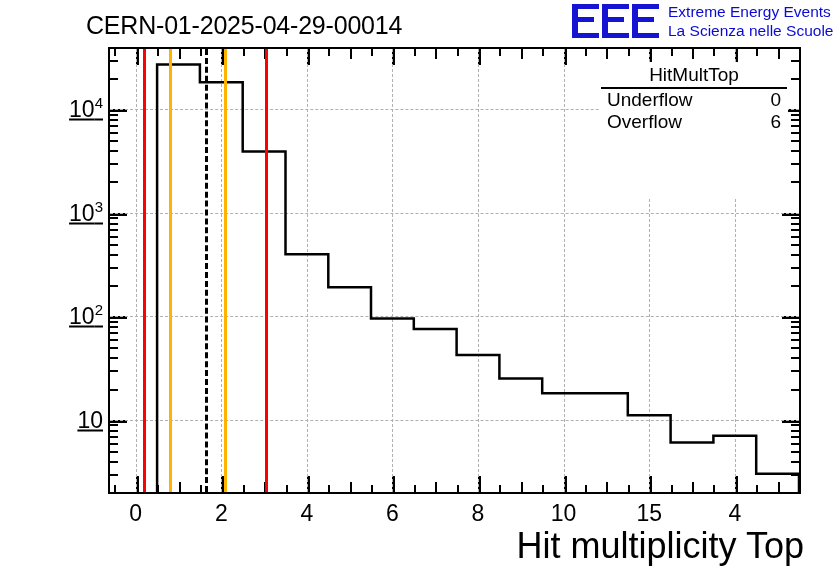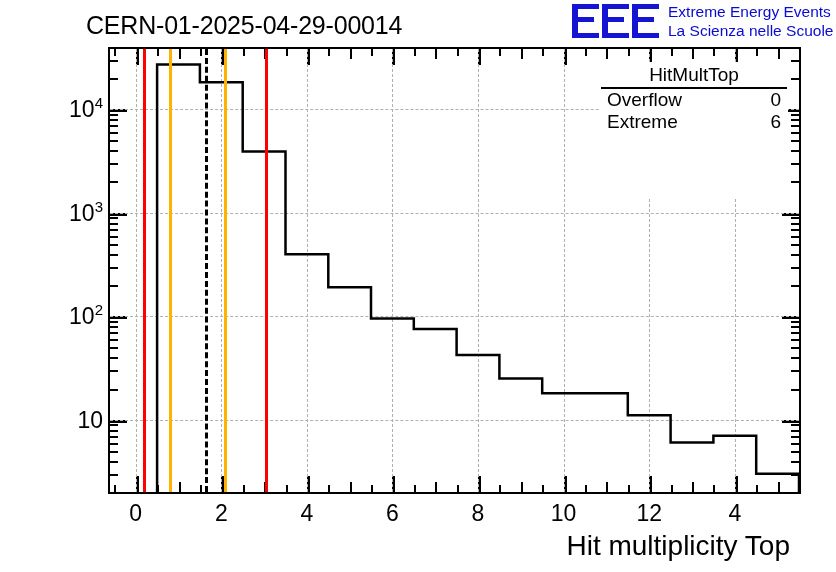--- a/index.html
+++ b/index.html
@@ -34,23 +34,23 @@
   
   .tickb{position:absolute;bottom:0;width:2px;background:#000;}
   .tickt{position:absolute;top:0;width:2px;background:#000;}
   .tickl{position:absolute;left:0;height:2px;background:#000;}
   .tickr{position:absolute;right:0;height:2px;background:#000;}
 
   
   .xlab{position:absolute;font-size:23px;line-height:25px;text-align:center;
         transform:translateX(-50%);white-space:nowrap;}
   .ylab{position:absolute;font-size:23px;line-height:25px;text-align:right;
-        white-space:nowrap;transform:translateY(-50%);}
+        white-space:nowrap;transform:translateY(-50%);text-decoration:underline;}
   .ylab sup{font-size:15px;vertical-align:super;line-height:0;}
-  #xtitle{position:absolute;right:46px;top:530px;font-size:28px;
+  #xtitle{position:absolute;right:32px;top:530px;font-size:36px;
           line-height:32px;white-space:nowrap;}
 
   
   #hist{position:absolute;left:0;top:0;width:689px;height:443px;}
   .vline{position:absolute;top:0;height:443px;width:0;}
 
   
   #stats{position:absolute;left:600px;top:62px;width:188px;height:137px;
          background:#ffffff;border:1px solid #ffffff;box-sizing:border-box;
          font-size:19px;line-height:22px;}
@@ -258,39 +258,39 @@
       </div>
   </div>
 
   <div id="xlabels">
       <div class="xlab" style="left: 135.7px; top: 501px;">0</div>
       <div class="xlab" style="left: 221.3px; top: 501px;">2</div>
       <div class="xlab" style="left: 306.9px; top: 501px;">4</div>
       <div class="xlab" style="left: 392.4px; top: 501px;">6</div>
       <div class="xlab" style="left: 478px; top: 501px;">8</div>
       <div class="xlab" style="left: 563.6px; top: 501px;">10</div>
-      <div class="xlab" style="left: 649.2px; top: 501px;">12</div>
+      <div class="xlab" style="left: 649.2px; top: 501px;">15</div>
       <div class="xlab" style="left: 734.8px; top: 501px;">4</div>
     </div>
   <div id="ylabels">
       <div class="ylab" style="right: 733px; top: 419.6px;">10</div>
       <div class="ylab" style="right: 733px; top: 316.1px;">10<sup>2</sup></div>
       <div class="ylab" style="right: 733px; top: 212.6px;">10<sup>3</sup></div>
       <div class="ylab" style="right: 733px; top: 109px;">10<sup>4</sup></div>
     </div>
 
   <div id="xtitle">Hit multiplicity Top</div>
 
   <div id="stats">
     <div class="sttitle">HitMultTop</div>
     <div id="statsrows">
         <div class="strow">
-          <span class="stname">Overflow</span>
+          <span class="stname">Underflow</span>
           <span class="stval">0</span>
         </div>
         <div class="strow">
-          <span class="stname">Extreme</span>
+          <span class="stname">Overflow</span>
           <span class="stval">6</span>
         </div>
       </div>
   </div>
 
 </div>
 
 </body></html>

